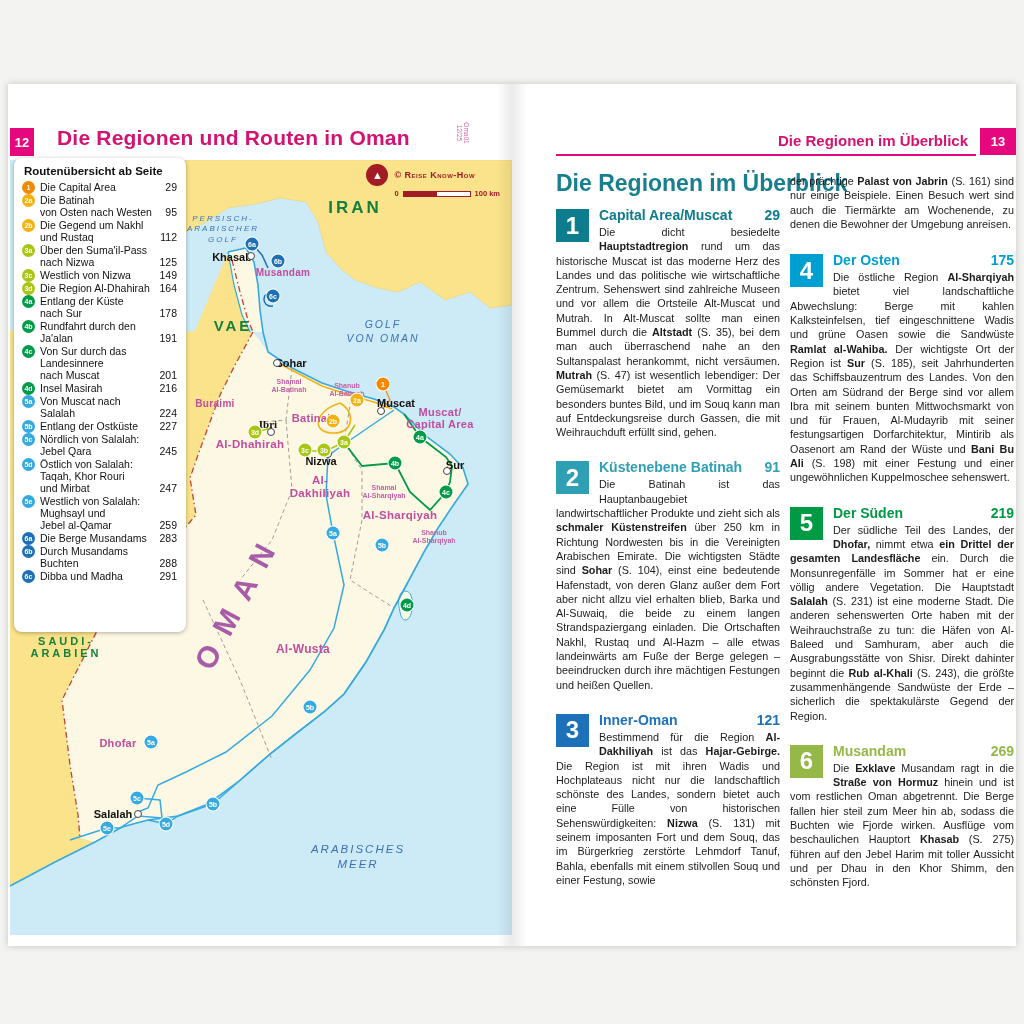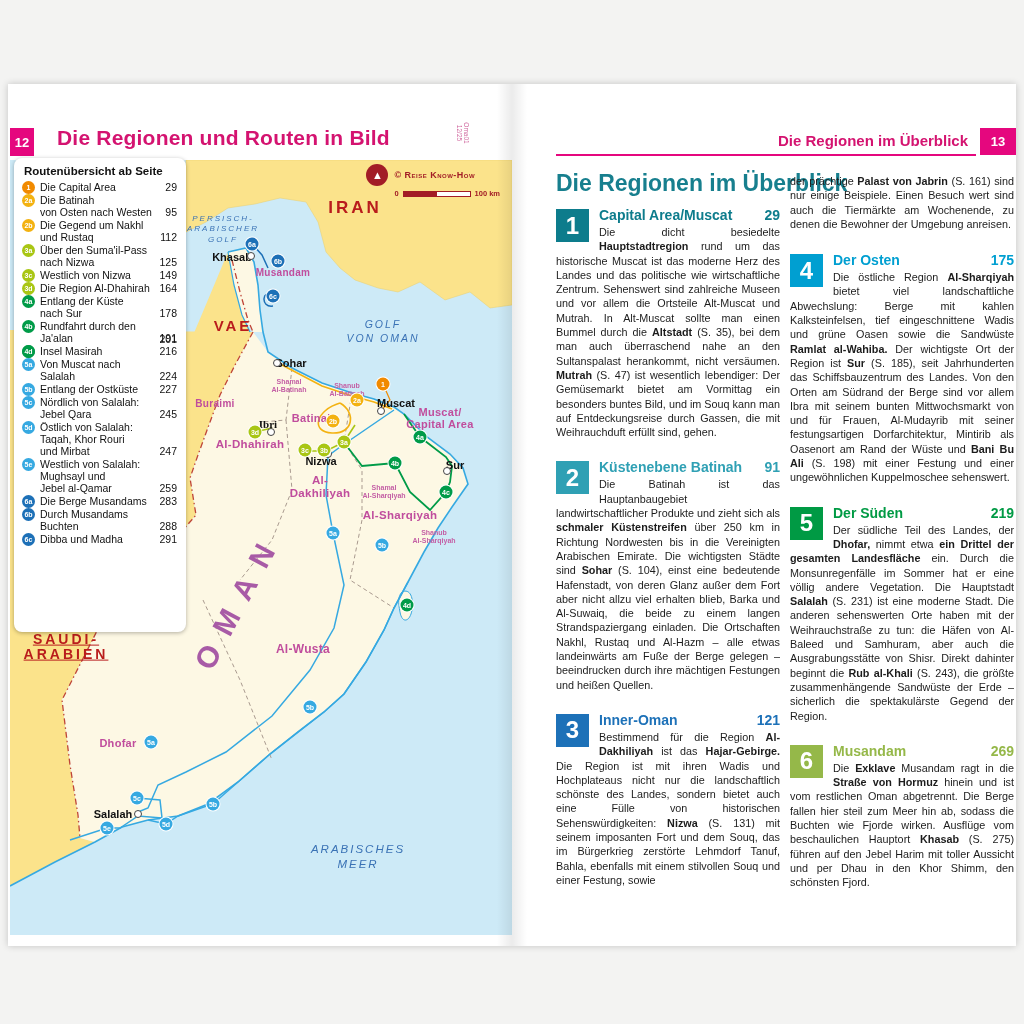--- a/index.html
+++ b/index.html
@@ -31,21 +31,21 @@
                  margin-bottom:1px;color:#111;}
   .rbadge{position:absolute;left:0;top:0;width:13px;height:13px;border-radius:50%;color:#fff;
           font-size:7px;font-weight:bold;text-align:center;line-height:13px;}
   .rlabel{white-space:pre-line;padding-right:22px;}
   .rpage{position:absolute;right:1px;bottom:0;font-size:10.5px;}
 
   
   #map{position:absolute;left:2px;top:76px;width:502px;height:775px;overflow:hidden;}
   #map svg{position:absolute;left:0;top:0;}
   .ml{position:absolute;transform:translate(-50%,-50%);white-space:pre-line;text-align:center;line-height:1.1;}
-  .ml-country{color:#b91c1c;font-weight:bold;letter-spacing:3px;}
+  .ml-country{color:#15803d;font-weight:bold;letter-spacing:3px;}
   .ml-region{color:#c04d9d;font-weight:bold;letter-spacing:.3px;}
   .ml-sub{color:#c45fa5;font-weight:bold;font-size:7px;line-height:8px;}
   .ml-sea{color:#3a72b5;font-style:italic;letter-spacing:2px;line-height:1.3;}
   .ml-city{color:#111;font-weight:bold;font-size:11px;white-space:nowrap;}
   .ml-oman{color:#a85ba6;font-weight:bold;font-size:30px;letter-spacing:15px;
            transform:translate(-50%,-50%) rotate(-62deg);}
   .citydot{position:absolute;width:6px;height:6px;border:1.4px solid #444;background:#fff;border-radius:50%;
            transform:translate(-50%,-50%);}
   .mk{position:absolute;width:13px;height:13px;border-radius:50%;color:#fff;font-size:7px;font-weight:bold;
       text-align:center;line-height:13px;transform:translate(-50%,-50%);box-shadow:0 0 0 1px #fff;}
@@ -73,21 +73,21 @@
   .sec-title-row{display:flex;justify-content:space-between;font-size:14px;font-weight:bold;padding-top:1px;}
   .body-text{font-size:10.8px;line-height:14.3px;text-align:justify;color:#1c1c1c;margin:2px 0 0 0;}
   .intro{margin-bottom:20px;}
 </style>
 </head>
 <body>
 
 <div class="spread">
 
   <div class="pagebox" id="pagebox-left">12</div>
-  <div id="left-title">Die Regionen und Routen in Bild</div>
+  <div id="left-title">Die Regionen und Routen in Oman</div>
   <div id="map-ref">Oma01
 12/25</div>
 
   <div id="routes-panel">
     <div id="routes-title">Routenübersicht ab Seite</div>
     <ul id="route-list">
         <li>
           <span class="rbadge" style="background: rgb(241, 138, 0);">1</span>
           <div class="rlabel">Die Capital Area</div>
           <span class="rpage">29</span>
@@ -127,20 +127,23 @@
           <span class="rpage">178</span>
         </li>
         <li>
           <span class="rbadge" style="background: rgb(0, 155, 72);">4b</span>
           <div class="rlabel">Rundfahrt durch den
 Ja'alan</div>
           <span class="rpage">191</span>
         </li>
         <li>
           <span class="rbadge" style="background: rgb(0, 155, 72);">4c</span>
+          <div class="rlabel">Von Sur durch das
+Landesinnere
+nach Muscat</div>
           <span class="rpage">201</span>
         </li>
         <li>
           <span class="rbadge" style="background: rgb(0, 155, 72);">4d</span>
           <div class="rlabel">Insel Masirah</div>
           <span class="rpage">216</span>
         </li>
         <li>
           <span class="rbadge" style="background: rgb(54, 169, 225);">5a</span>
           <div class="rlabel">Von Muscat nach
@@ -251,21 +254,21 @@
         <div class="ml ml-region" style="left: 240px; top: 284px; font-size: 11.5px;">Al-Dhahirah</div>
         <div class="ml ml-region" style="left: 310px; top: 327px; font-size: 11.5px;">Al-
 Dakhiliyah</div>
         <div class="ml ml-sub" style="left: 374px; top: 332px;">Shamal
 Al-Sharqiyah</div>
         <div class="ml ml-region" style="left: 390px; top: 355px; font-size: 11.5px;">Al-Sharqiyah</div>
         <div class="ml ml-sub" style="left: 424px; top: 377px;">Shanub
 Al-Sharqiyah</div>
         <div class="ml ml-oman" style="left: 228px; top: 440px;">OMAN</div>
         <div class="ml ml-region" style="left: 293px; top: 490px; font-size: 12px;">Al-Wusta</div>
-        <div class="ml ml-country" style="left: 56px; top: 487px; font-size: 14px; text-decoration: underline;">SAUDI-
+        <div class="ml ml-country" style="left: 56px; top: 487px; font-size: 11px;">SAUDI-
 ARABIEN</div>
         <div class="ml ml-region" style="left: 108px; top: 583px; font-size: 11px;">Dhofar</div>
         <div class="ml ml-sea" style="left: 348px; top: 697px; font-size: 11.5px;">ARABISCHES
 MEER</div>
         <div class="ml ml-city" style="left: 222px; top: 97px;">Khasab</div>
         <div class="citydot" style="left: 241px; top: 96px;"></div>
         <div class="ml ml-city" style="left: 281px; top: 203px;">Sohar</div>
         <div class="citydot" style="left: 267px; top: 203px;"></div>
         <div class="ml ml-city" style="left: 386px; top: 243px;">Muscat</div>
         <div class="citydot" style="left: 371px; top: 251px;"></div>

